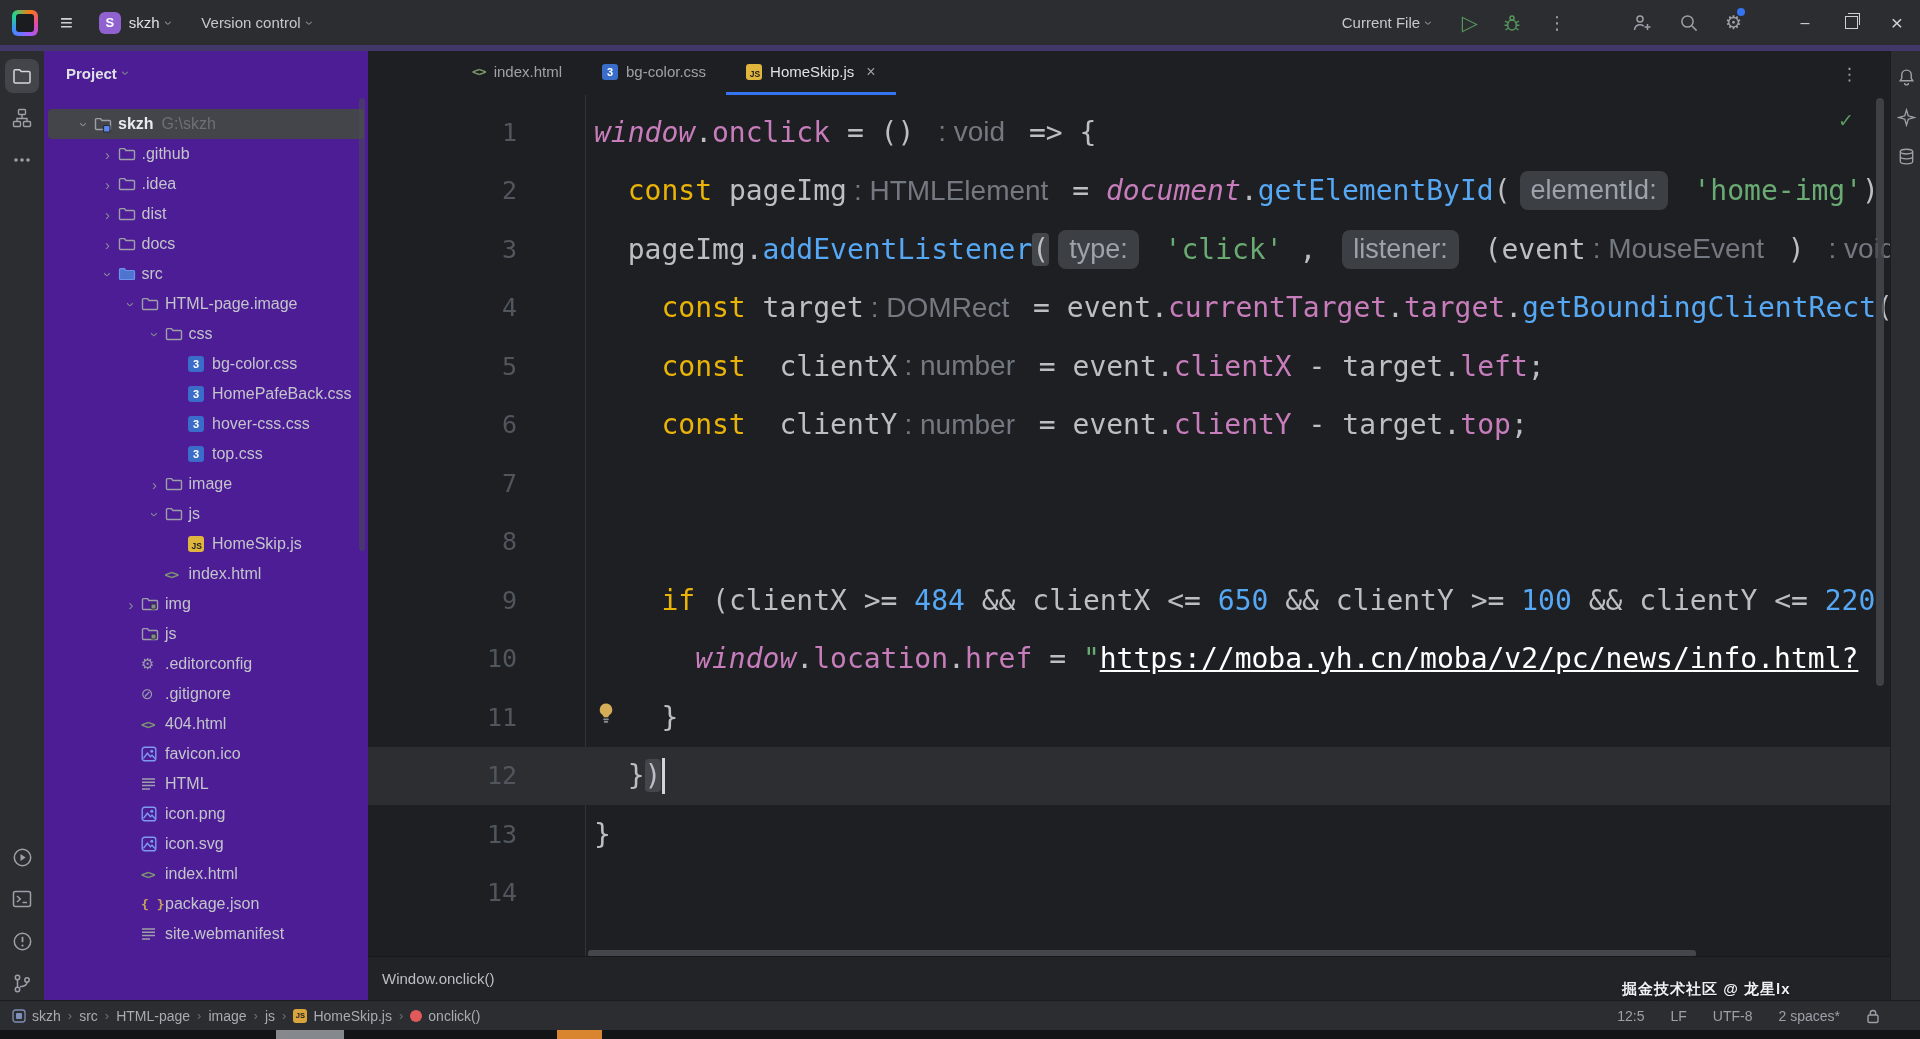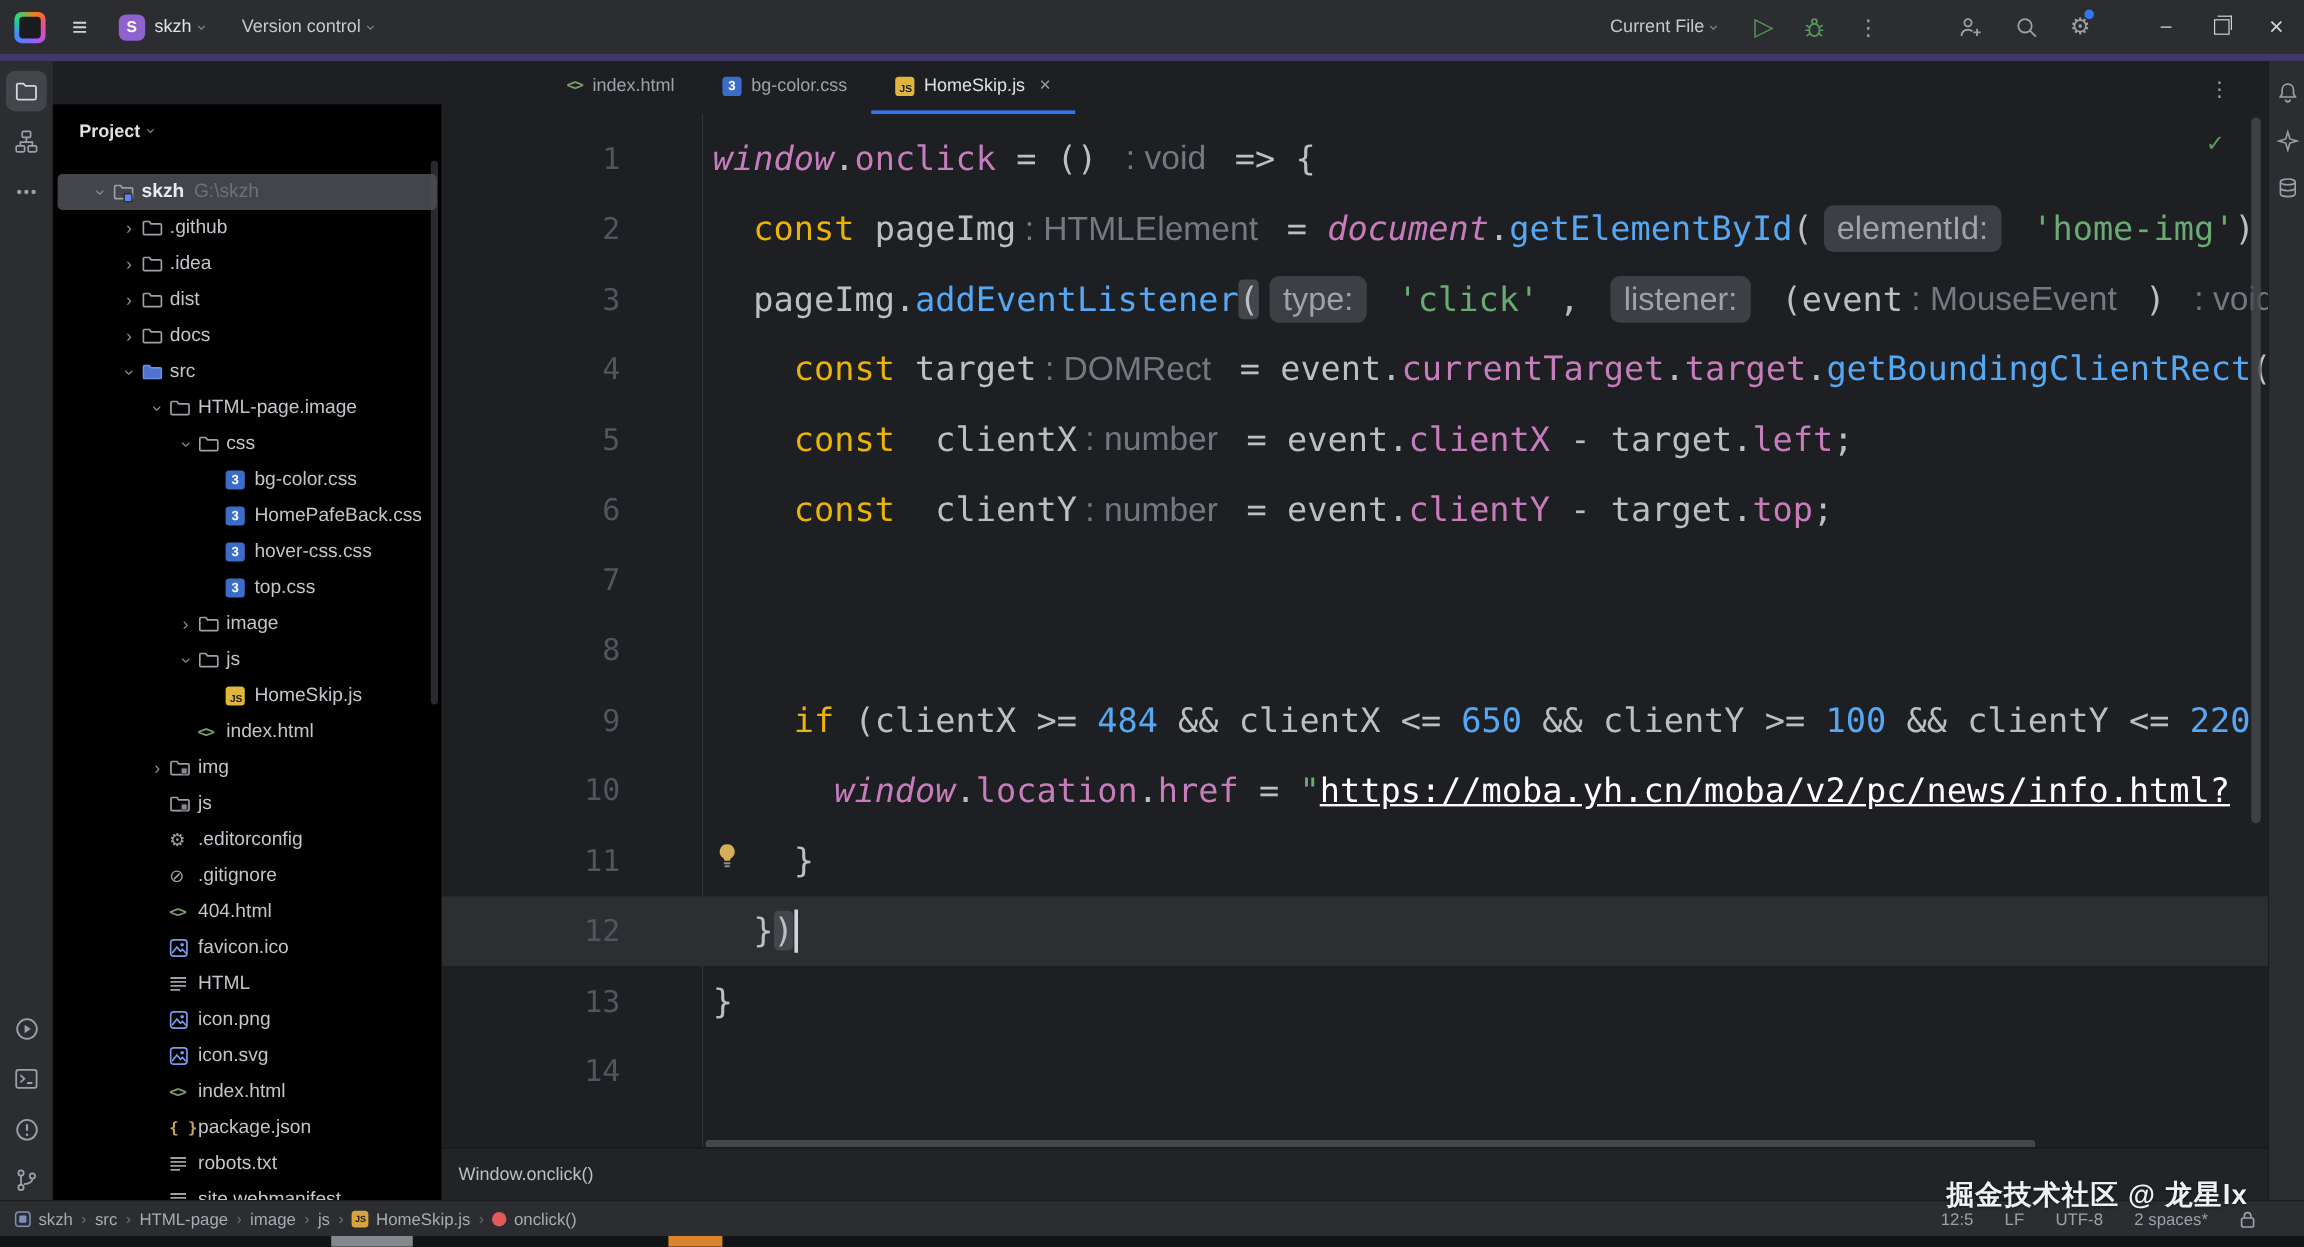--- a/index.html
+++ b/index.html
@@ -31,21 +31,21 @@
   .winbtn{width:46px;height:45px;display:flex;align-items:center;justify-content:center;color:#ced0d6;}
   .restore-sq{width:11px;height:11px;border:1.4px solid #ced0d6;position:relative;background:#2b2d30;}
   .restore-sq:before{content:"";position:absolute;left:2.2px;top:-4.4px;width:11px;height:11px;border:1.4px solid #ced0d6;border-left:none;border-bottom:none;}
   .close-glyph{font-size:21px;}
   
   #stripe-left{left:0;top:51px;width:44px;height:949px;background:#2b2d30;display:flex;flex-direction:column;align-items:center;}
   .stripe-btn{width:34px;height:34px;margin-top:8px;display:flex;align-items:center;justify-content:center;color:#9da0a8;border-radius:8px;}
   .stripe-btn.active{background:#43454a;color:#d5d7dc;}
   .stripe-spacer{flex:1;}
   
-  #project-panel{left:44px;top:51px;width:324px;height:949px;background:#000000;border-right:1px solid #1b1c1f;overflow:hidden;margin-top:36px;}
+  #project-panel{left:44px;top:51px;width:324px;height:949px;background:#4c1d95;border-right:1px solid #1b1c1f;overflow:hidden;}
   #panel-header{position:absolute;left:0;top:0;width:100%;height:44px;display:flex;align-items:center;}
   #panel-title{margin-left:22px;font-size:15px;font-weight:700;color:#dfe1e5;}
   #tree{position:absolute;left:0;top:58px;width:100%;}
   .trow{height:30px;display:flex;align-items:center;font-size:16px;color:#c3c5ca;white-space:nowrap;margin:0 4px;border-radius:4px;}
   .trow.selected{background:#43454a;}
   .tchev{width:20px;flex:0 0 20px;text-align:center;color:#8a8e95;font-size:15px;}
   .tchev.open{transform:rotate(90deg);}
   .ticon{width:24px;flex:0 0 24px;display:flex;align-items:center;justify-content:flex-start;}
   .tlabel.bold{font-weight:700;color:#e8eaed;}
   .tpath{color:#6d7177;margin-left:8px;}
@@ -101,21 +101,21 @@
              display:flex;align-items:center;justify-content:space-between;font-size:14px;color:#9da0a8;box-sizing:border-box;
              padding:0 40px 0 12px;}
   #crumbs{display:flex;align-items:center;gap:7px;}
   .crumb{display:flex;align-items:center;gap:6px;color:#a8abb2;}
   .crumb-sep{color:#6d7177;font-size:13px;}
   .mini-js{width:14px;height:14px;border-radius:3px;background:#d9a33d;color:#1c1d1f;font-size:7.5px;font-weight:800;
            display:flex;align-items:center;justify-content:center;}
   .mini-fn{width:12px;height:12px;border-radius:50%;background:#e05a5a;}
   #status-right{display:flex;align-items:center;gap:26px;color:#9da0a8;}
   
-  #watermark{left:1622px;top:980px;font-size:23px;font-weight:600;color:#eef0f2;letter-spacing:1px;z-index:50;
+  #watermark{left:1622px;top:980px;font-size:15px;font-weight:600;color:#eef0f2;letter-spacing:1px;z-index:50;
              text-shadow:0 1px 3px rgba(0,0,0,.45);font-family:"Liberation Sans",sans-serif;white-space:nowrap;}
   #bottomstrip{left:0;top:1030px;width:1920px;height:9px;background:#131416;}
   .strip-seg{position:absolute;top:0;height:9px;}
   svg{display:block;}
 </style>
 </head>
 <body>
 
 <div class="abs" id="titlebar">
   <div class="logo"></div>
@@ -448,29 +448,20 @@
           <span class="glyph-html">&lt;&gt;</span>
         </span>
         <span class="tlabel">index.html</span>
       </div>
       <div class="trow" style="padding-left: 73px;">
         <span class="tchev"></span>
         <span class="ticon">
           <span class="glyph-braces">{ }</span>
         </span>
         <span class="tlabel">package.json</span>
-      </div>
-      <div class="trow" style="padding-left: 73px;">
-        <span class="tchev"></span>
-        <span class="ticon">
-          <svg width="15" height="14" viewBox="0 0 15 14">
-            <path d="M1 2h13M1 5.3h13M1 8.6h13M1 11.9h8" stroke="#9da0a8" stroke-width="1.5"></path>
-          </svg>
-        </span>
-        <span class="tlabel">robots.txt</span>
       </div>
       <div class="trow" style="padding-left: 73px;">
         <span class="tchev"></span>
         <span class="ticon">
           <svg width="15" height="14" viewBox="0 0 15 14">
             <path d="M1 2h13M1 5.3h13M1 8.6h13M1 11.9h8" stroke="#9da0a8" stroke-width="1.5"></path>
           </svg>
         </span>
         <span class="tlabel">site.webmanifest</span>
       </div>

